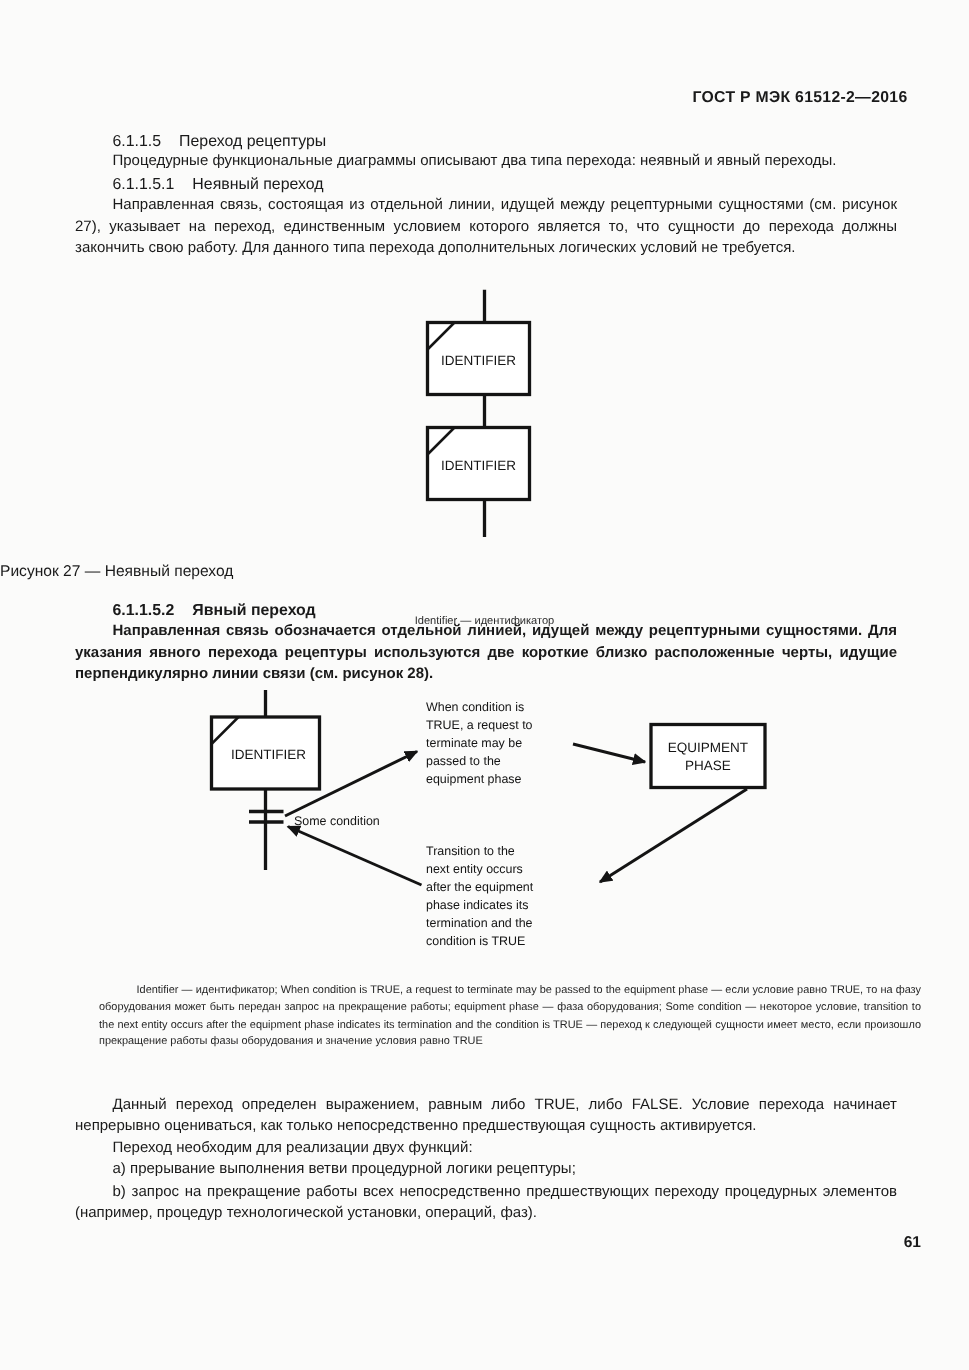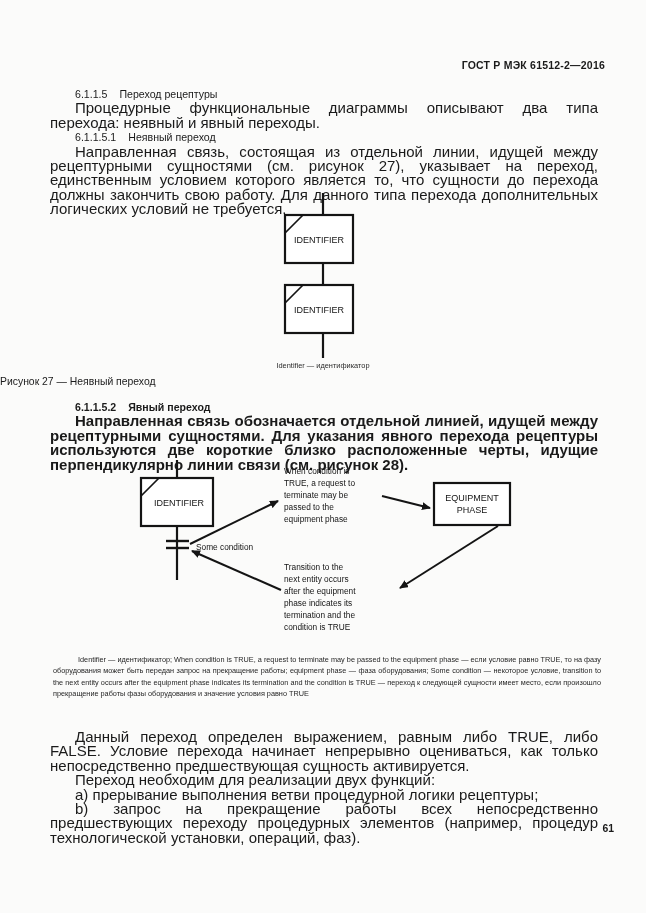--- a/index.html
+++ b/index.html
@@ -33,21 +33,21 @@
   }
 
   
   .col {
     position: absolute;
     left: 50px;
     width: 548px;
   }
   p.body {
     margin: 0;
-    font-size: 15px;
+    font-size: 10px;
     line-height: 14.4px;
     text-align: justify;
     text-indent: 25px;
     hyphens: manual;
   }
   .clause {
     margin: 0;
     font-size: 10.6px;
     line-height: 14.4px;
     text-indent: 25px;
@@ -68,20 +68,21 @@
     height: 200px;
   }
   .fig-svg { display: block; }
 
   .fig-key {
     position: absolute;
     width: 646px;
     text-align: center;
     font-size: 7.4px;
     color: #2a2a2a;
+    margin-top: 48px;
   }
   .fig-caption {
     position: absolute;
     width: 646px;
     font-size: 10.4px;
     color: #1a1a1a;
   }
   .f27-key { top: 361px; }
   .f27-cap { top: 376px; }
 
@@ -89,21 +90,21 @@
   .fig28 {
     position: absolute;
     left: 0;
     top: 458px;
     width: 646px;
     height: 190px;
   }
 
   .fig-note {
     position: absolute;
-    left: 53px;
+    left: 66px;
     width: 548px;
     font-size: 7.3px;
     line-height: 11.4px;
     text-align: justify;
     color: #262626;
     text-indent: 25px;
   }
   .f28-note { top: 654px; }
   .f28-cap { top: 716px; }
 

